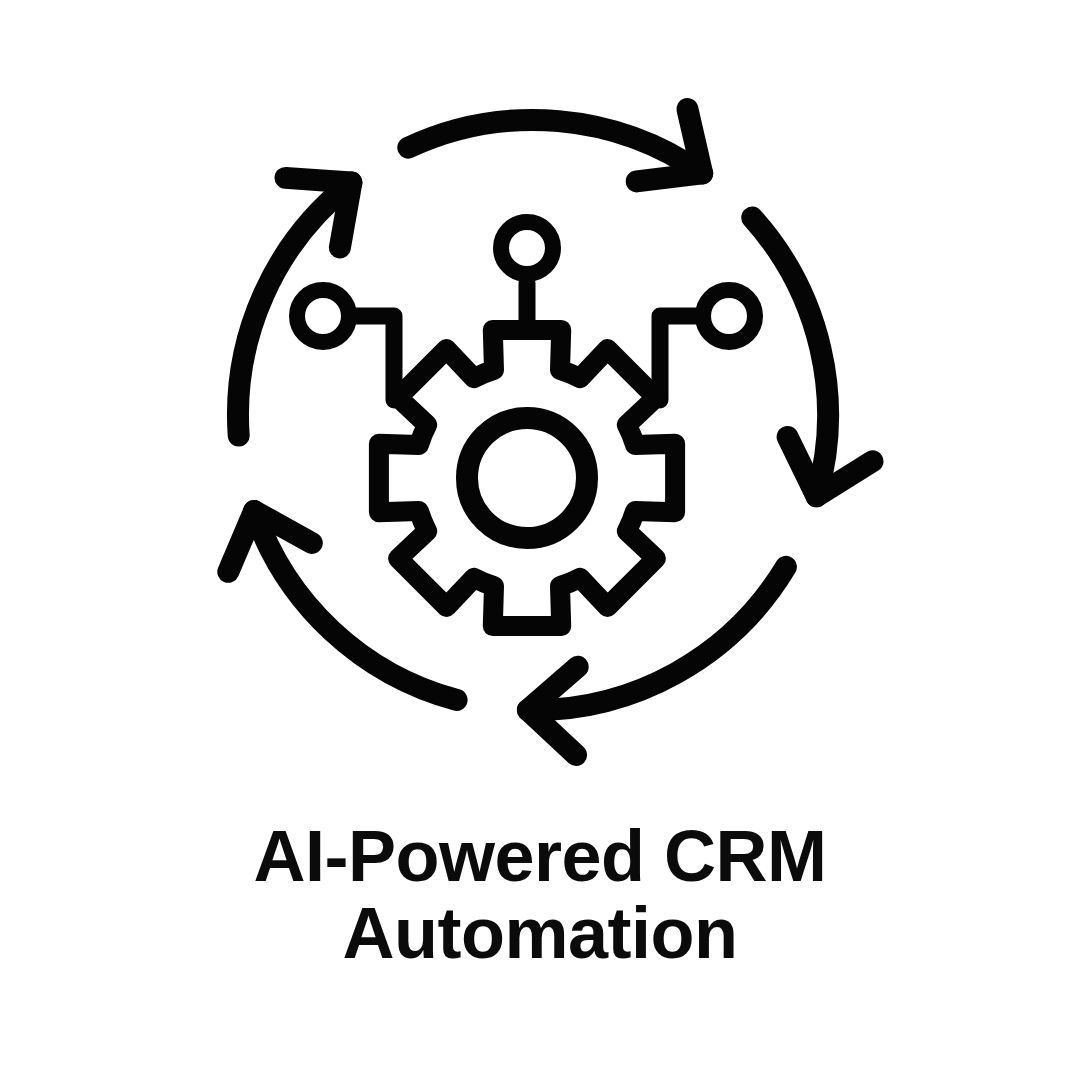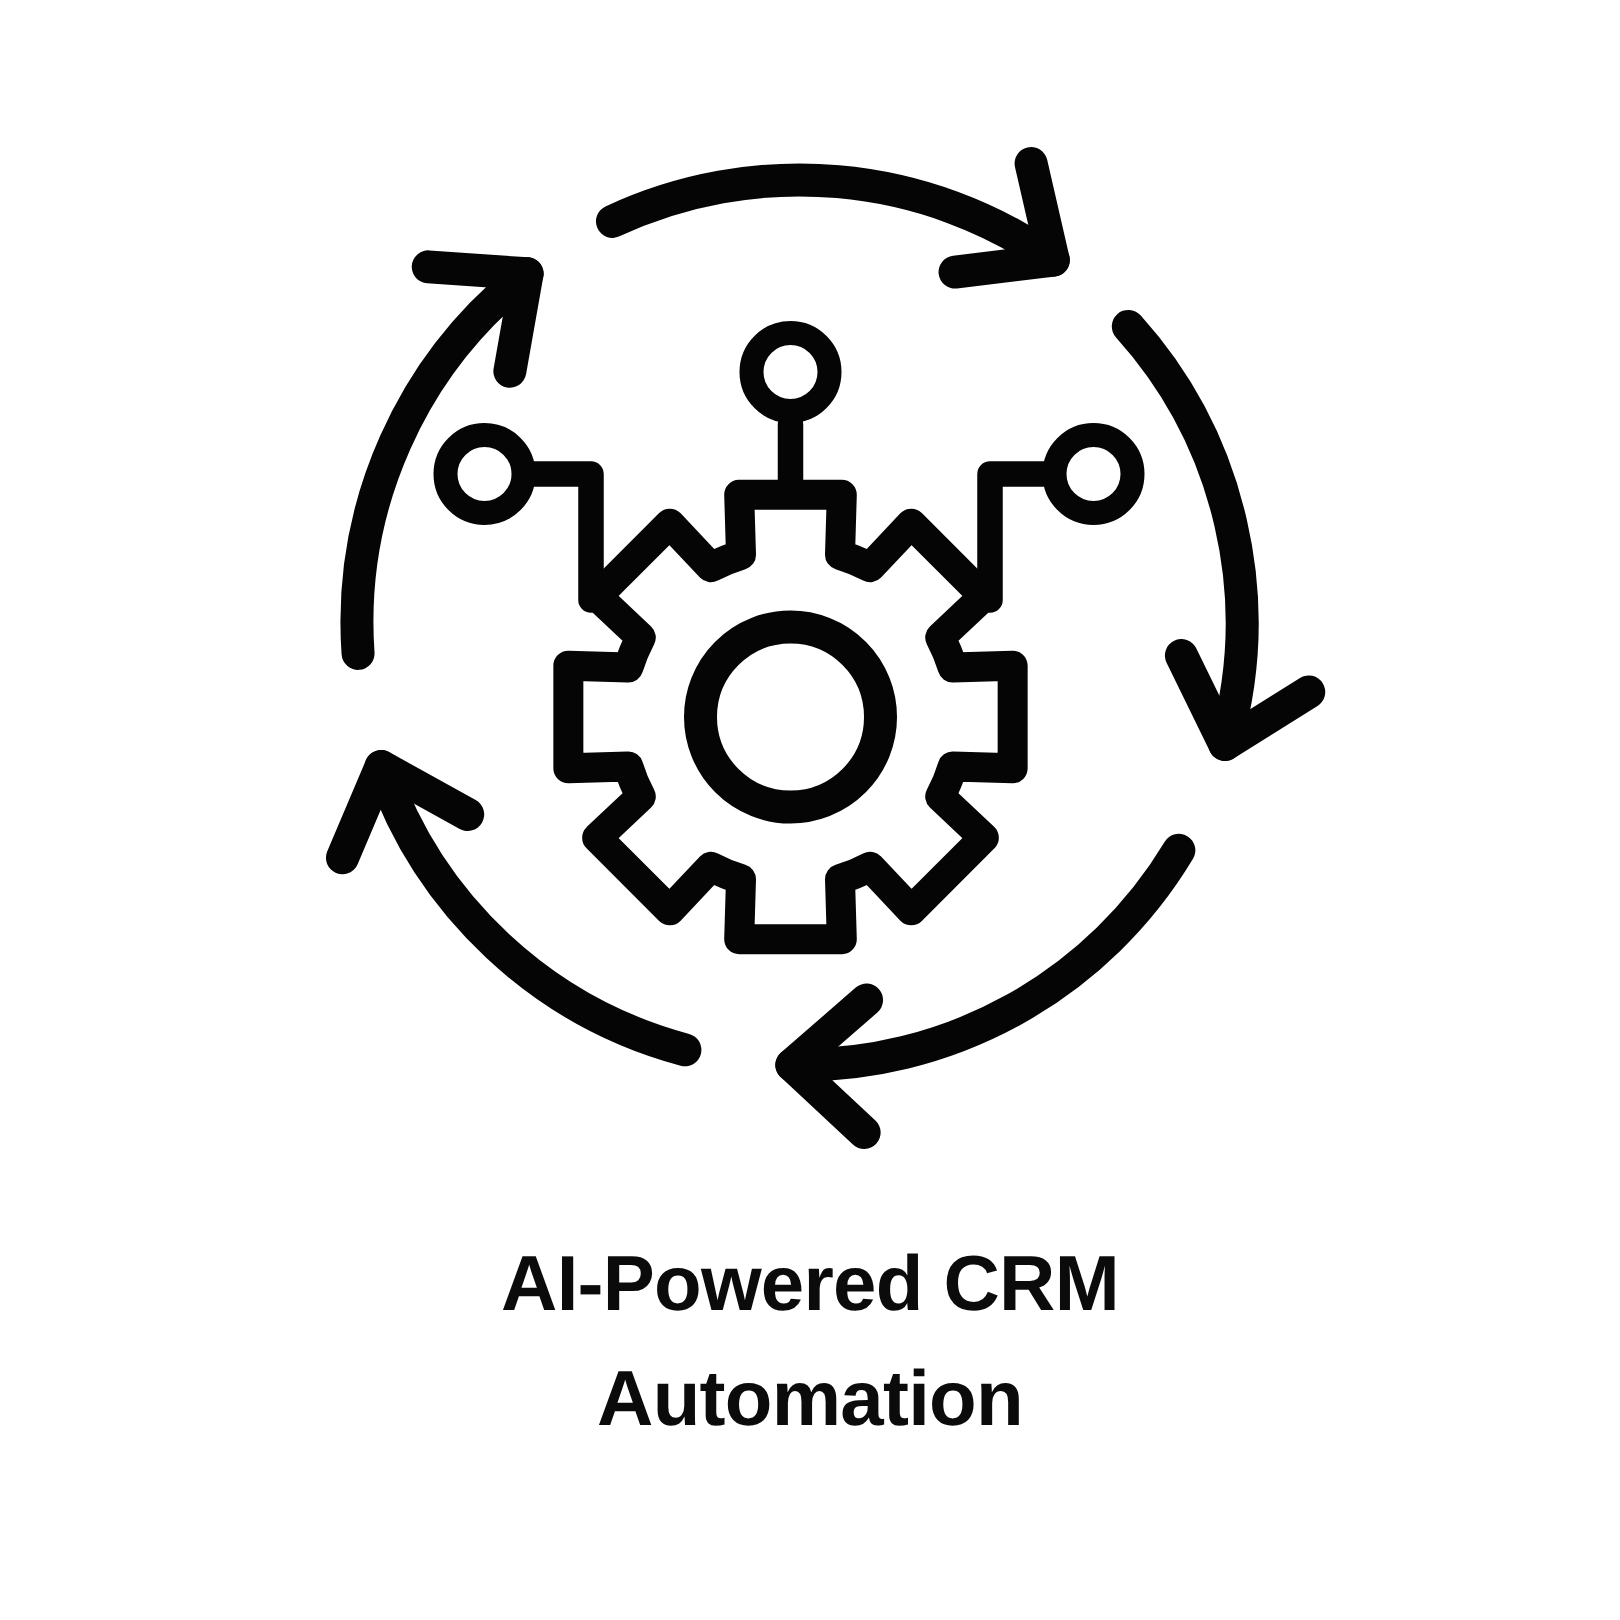--- a/index.html
+++ b/index.html
@@ -23,21 +23,21 @@
     width: 1080px;
     height: 1080px;
   }
   .caption {
     position: absolute;
     top: 818px;
     left: 0;
     width: 1080px;
     text-align: center;
     font-weight: 700;
-    font-size: 52px;
+    font-size: 72px;
     line-height: 77px;
     letter-spacing: -0.5px;
     color: #0b0b0b;
   }
 </style>
 </head>
 <body style="background: rgb(255, 255, 255);">
 
 <div class="icon-stage">
   <svg viewBox="0 0 1080 1080" aria-hidden="true">

